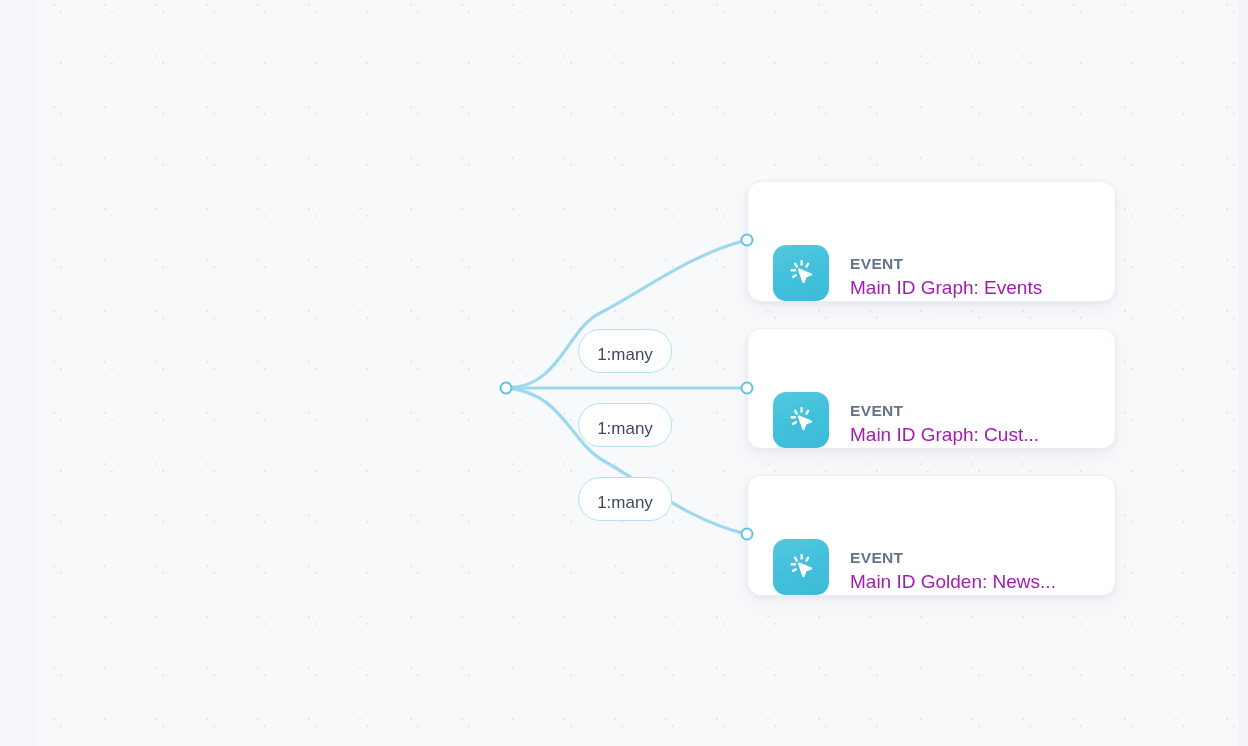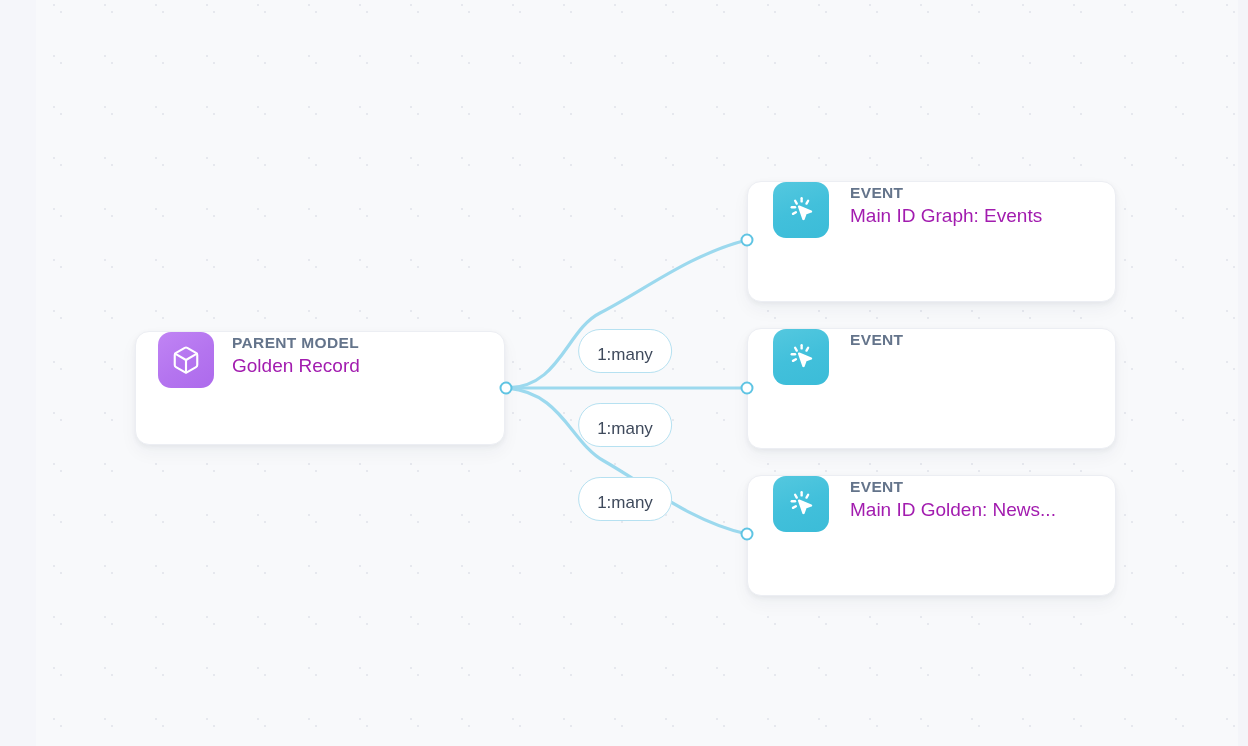--- a/index.html
+++ b/index.html
@@ -47,21 +47,21 @@
   }
 
   .node {
     position: absolute;
     background: #ffffff;
     border: 1px solid #eceef3;
     border-radius: 14px;
     box-shadow: 0 2px 5px rgba(30, 41, 59, 0.055),
                 0 8px 18px rgba(30, 41, 59, 0.045);
     display: flex;
-    align-items: flex-start;
+    align-items: flex-end;
   }
 
   .node-icon {
     flex: 0 0 auto;
     width: 56px;
     height: 56px;
     border-radius: 13px;
     display: flex;
     align-items: center;
     justify-content: center;
@@ -169,33 +169,20 @@
   <div class="handle" style="left:506px; top:388px;"></div>
 
   <div class="handle" style="left:747px; top:240px;"></div>
   <div class="handle" style="left:747px; top:388px;"></div>
   <div class="handle" style="left:747px; top:534px;"></div>
 
   <div class="rel-pill" style="left:625px; top:313px;">1:many</div>
   <div class="rel-pill" style="left:625px; top:387px;">1:many</div>
   <div class="rel-pill" style="left:625px; top:461px;">1:many</div>
 
-  <div class="node" id="node-parent">
-    <div class="node-icon icon-parent">
-      <svg width="30" height="30" viewBox="0 0 24 24" fill="none" stroke="#ffffff" stroke-width="1.7" stroke-linecap="round" stroke-linejoin="round">
-        <path d="M21 16V8a2 2 0 0 0-1-1.73l-7-4a2 2 0 0 0-2 0l-7 4A2 2 0 0 0 3 8v8a2 2 0 0 0 1 1.73l7 4a2 2 0 0 0 2 0l7-4A2 2 0 0 0 21 16z"></path>
-        <path d="M3.27 6.96 12 12.01l8.73-5.05"></path>
-        <path d="M12 22.08V12"></path>
-      </svg>
-    </div>
-    <div class="node-text">
-      <div class="node-kicker">PARENT MODEL</div>
-      <div class="node-title">Golden Record</div>
-    </div>
-  </div>
 
   <div class="node node-event" id="node-event-0">
     <div class="node-icon icon-event">
       <svg width="30" height="30" viewBox="0 0 24 24" fill="none" stroke="#ffffff" stroke-width="1.9" stroke-linecap="round" stroke-linejoin="round">
         <path d="M12.5 2.5v2.6"></path>
         <path d="M7.3 4.6 8.6 6.9"></path>
         <path d="M4.6 9.8h2.6"></path>
         <path d="M17.7 4.6 16.4 6.9"></path>
         <path d="M5.6 15.1 7.9 13.8"></path>
         <path d="M10.5 9.3 20 13.2l-4.4 1.6-1.6 4.4z" fill="#ffffff" stroke="#ffffff"></path>
@@ -213,20 +200,21 @@
         <path d="M12.5 2.5v2.6"></path>
         <path d="M7.3 4.6 8.6 6.9"></path>
         <path d="M4.6 9.8h2.6"></path>
         <path d="M17.7 4.6 16.4 6.9"></path>
         <path d="M5.6 15.1 7.9 13.8"></path>
         <path d="M10.5 9.3 20 13.2l-4.4 1.6-1.6 4.4z" fill="#ffffff" stroke="#ffffff"></path>
       </svg>
     </div>
     <div class="node-text">
       <div class="node-kicker">EVENT</div>
+      <div class="node-title">Main ID Graph: Cust...</div>
     </div>
   </div>
 
   <div class="node node-event" id="node-event-2">
     <div class="node-icon icon-event">
       <svg width="30" height="30" viewBox="0 0 24 24" fill="none" stroke="#ffffff" stroke-width="1.9" stroke-linecap="round" stroke-linejoin="round">
         <path d="M12.5 2.5v2.6"></path>
         <path d="M7.3 4.6 8.6 6.9"></path>
         <path d="M4.6 9.8h2.6"></path>
         <path d="M17.7 4.6 16.4 6.9"></path>

